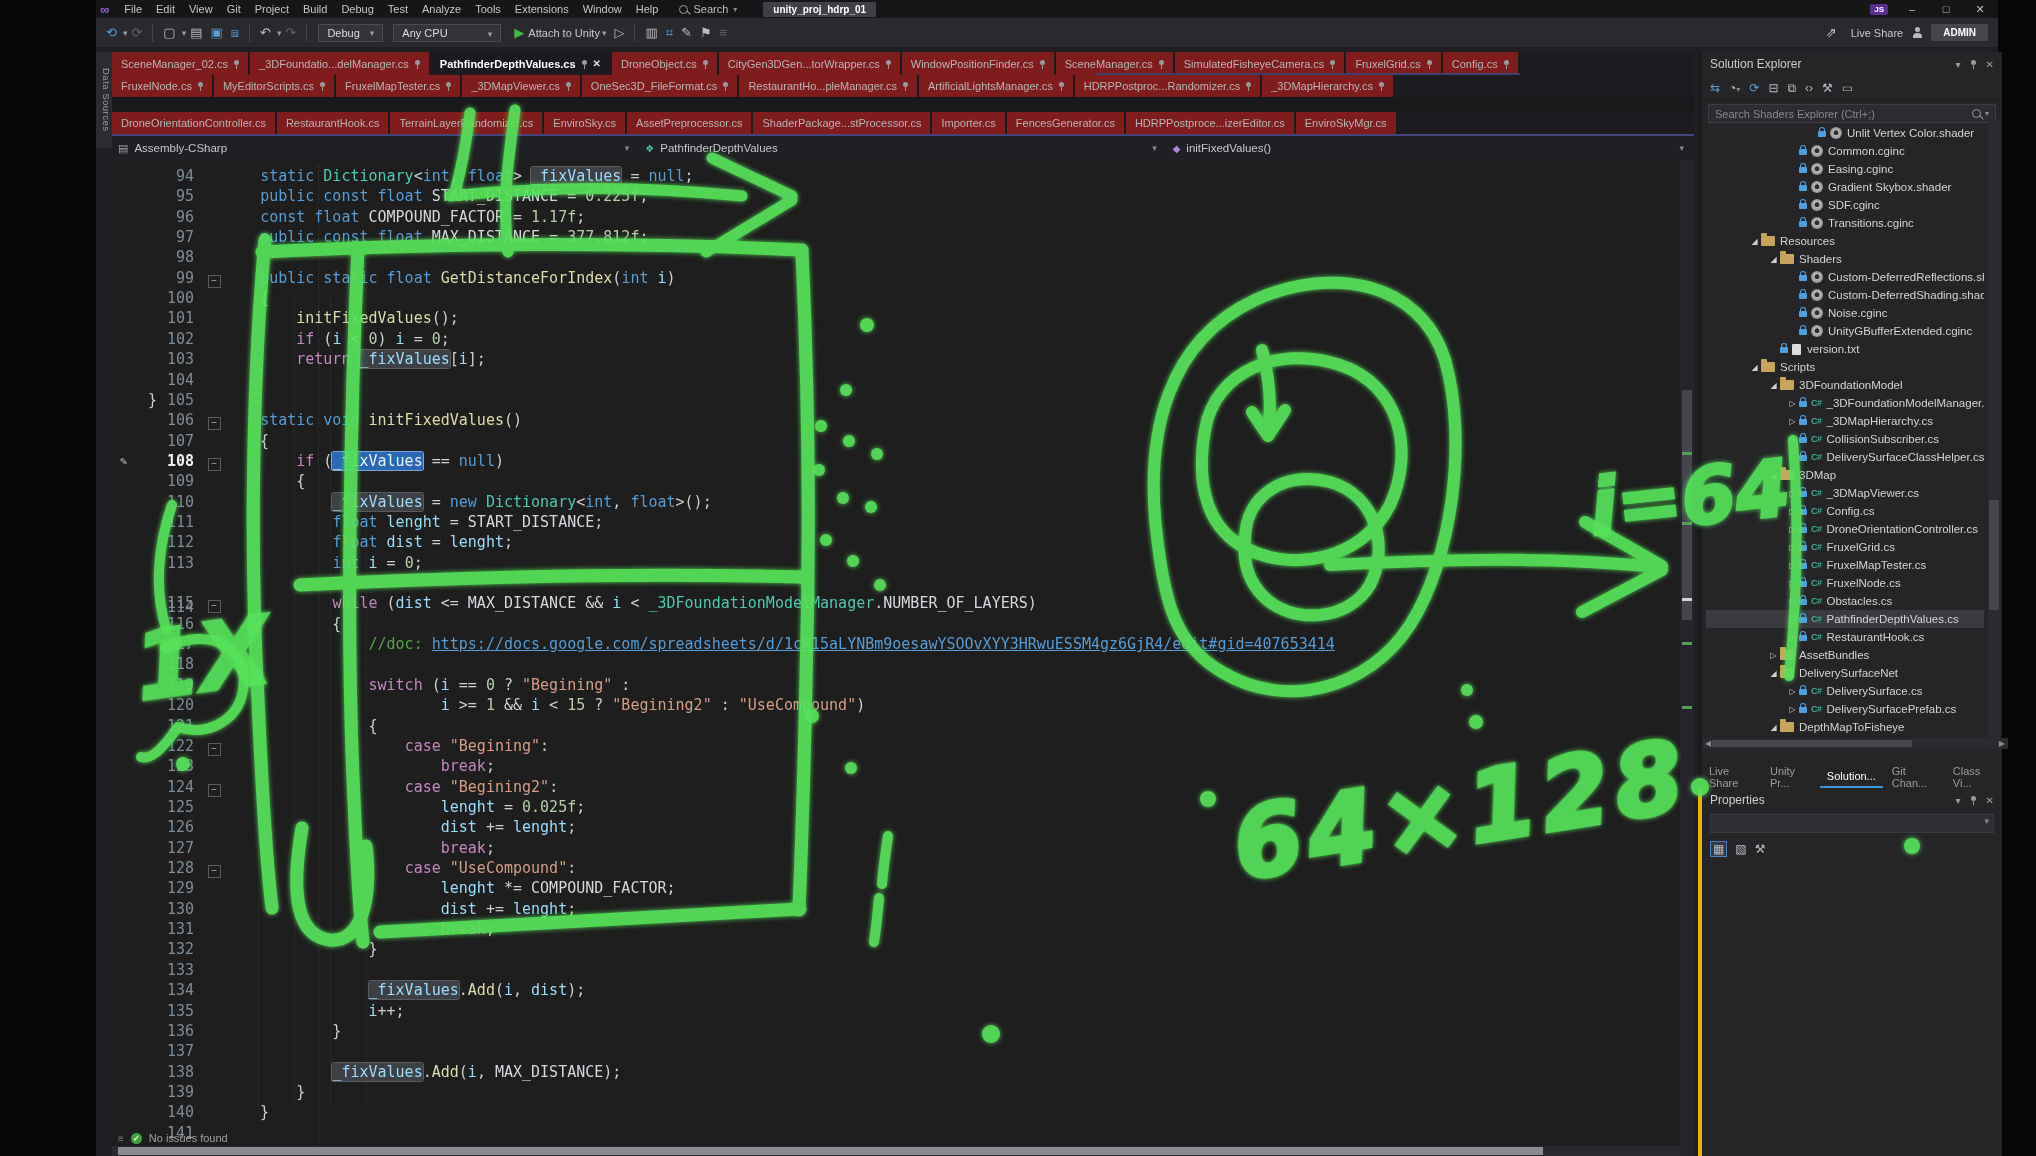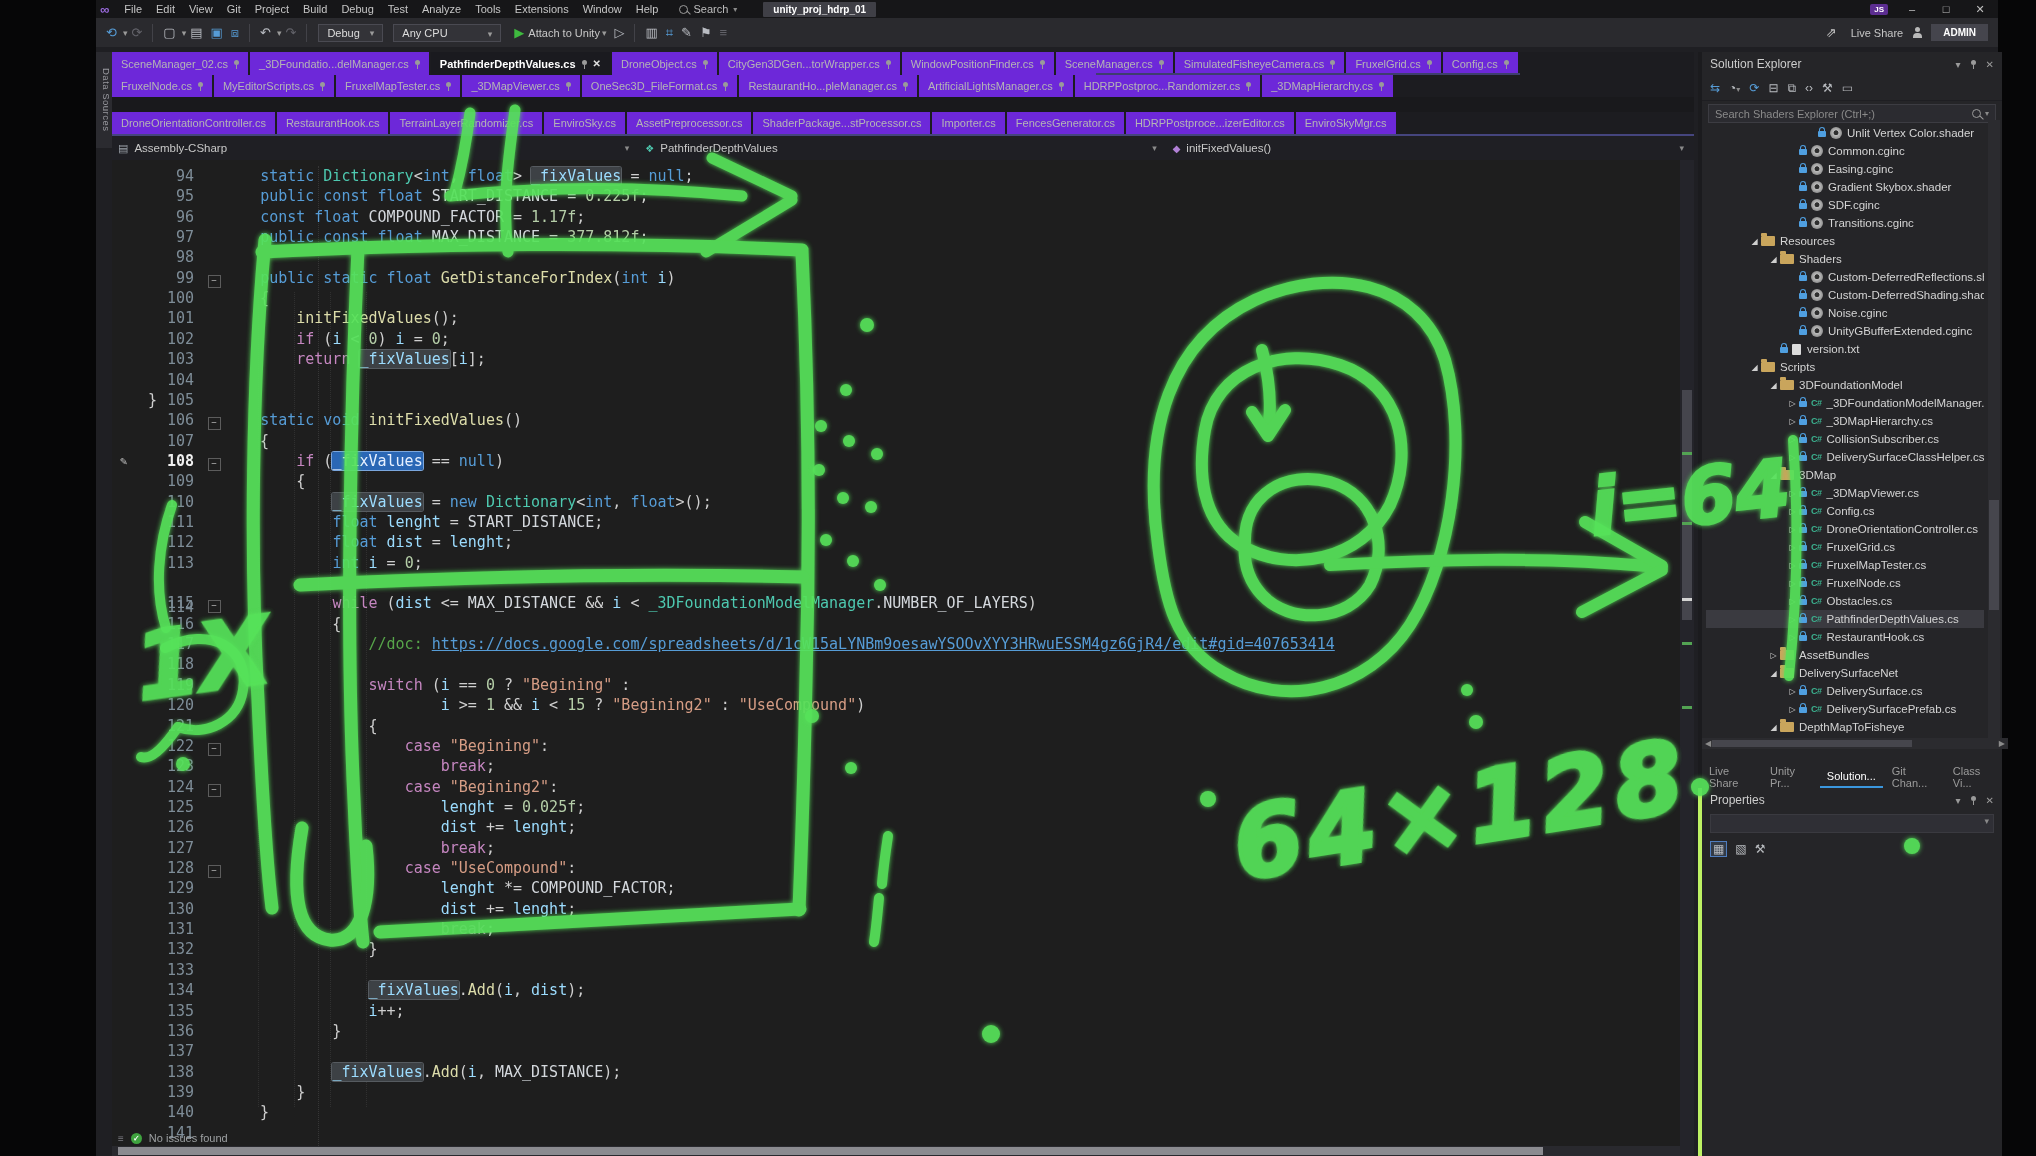--- a/index.html
+++ b/index.html
@@ -31,21 +31,21 @@
   .person::before{content:"";position:absolute;left:2px;top:-2px;width:5px;height:5px;border-radius:50%;background:#b9b9b9;}
   .person::after{content:"";position:absolute;left:0;top:4px;width:9px;height:5px;border-radius:4px 4px 0 0;background:#b9b9b9;}
 
   
   #data-sources{position:absolute;left:0;top:52px;width:16px;height:96px;background:#2b2b30;color:#9a9aa0;
     font-size:9.5px;writing-mode:vertical-rl;text-align:center;letter-spacing:.5px;border-right:1px solid #19191c;}
 
   
   .tabrow{position:absolute;left:16px;width:1582px;background:#1c1c20;display:flex;overflow:hidden;}
   #tabs1{top:52px;height:23px;} #tabs2{top:75px;height:22px;} #tabs3{top:112px;height:22px;}
-  .tab{background:#6d28d9;color:#b5b5b5;font-size:11px;display:flex;align-items:center;padding:0 9px;margin-right:2px;white-space:nowrap;gap:6px;}
+  .tab{background:#7f1d1d;color:#b5b5b5;font-size:11px;display:flex;align-items:center;padding:0 9px;margin-right:2px;white-space:nowrap;gap:6px;}
   .tab.active{background:#1a1a1f;color:#fff;font-weight:bold;}
   .pin{width:5px;height:5px;border-radius:50%;background:#9a9a9a;position:relative;display:inline-block;margin-top:-3px;}
   .pin::after{content:"";position:absolute;left:2px;top:5px;width:1px;height:4px;background:#9a9a9a;}
   .tab .close{font-size:10px;color:#e0e0e0;}
   #row1-underline{position:absolute;left:1000px;top:73px;width:424px;height:2px;background:#3e3e6e;}
   #tabs3-underline{position:absolute;left:16px;top:134px;width:1582px;height:2px;background:#45457e;}
   #tabs3-icons{position:absolute;left:1648px;top:114px;color:#9a9a9a;font-size:11px;display:flex;gap:12px;}
   #gap-row{position:absolute;left:16px;top:97px;width:1582px;height:15px;background:#19191c;}
 
   
@@ -106,21 +106,21 @@
   #se-vscroll{position:absolute;right:2px;top:68px;width:12px;height:618px;background:#2b2b2f;}
   #se-vthumb{position:absolute;left:1px;top:380px;width:10px;height:110px;background:#46464d;}
   #se-uparrow{position:absolute;right:3px;top:70px;color:#6f6f76;font-size:9px;}
   #se-hscroll{position:absolute;left:0;top:686px;width:300px;height:11px;background:#2b2b2f;display:flex;align-items:center;justify-content:space-between;color:#8a8a8a;font-size:8px;padding:0 3px;}
   #se-hthumb{position:absolute;left:10px;top:688px;width:200px;height:7px;background:#46464d;}
   #panel-tabs{position:absolute;left:1602px;top:766px;width:300px;height:22px;background:#252528;display:flex;gap:2px;font-size:11px;align-items:stretch;border-left:4px solid #1b1b1e;}
   .ptab{color:#9b9b9b;display:flex;align-items:center;padding:0 7px;}
   .ptab.active{color:#ffffff;border-bottom:2px solid #3A96DD;}
 
   
-  #props{position:absolute;left:1602px;top:788px;width:300px;height:368px;background:#252528;border-left:4px solid #bef264;}
+  #props{position:absolute;left:1602px;top:788px;width:300px;height:368px;background:#252528;border-left:4px solid #eab308;}
   #props-head{height:24px;display:flex;align-items:center;color:#cccccc;font-size:12px;padding-left:8px;position:relative;}
   #props-combo{margin:2px 8px;height:17px;background:#2f2f35;border:1px solid #3a3a40;position:relative;}
   #props-combo::after{content:"▾";position:absolute;right:4px;top:1px;color:#8a8a8a;font-size:9px;}
   #props-toolbar{display:flex;gap:8px;padding:6px 8px;font-size:12px;color:#b9bcc0;align-items:center;}
   .pt-box{border:1px solid #4f7dbf;background:#323a46;padding:0 2px;}
 
   
   #anno{position:absolute;left:0;top:0;width:2036px;height:1156px;pointer-events:none;z-index:10;}
 </style>
 </head>

